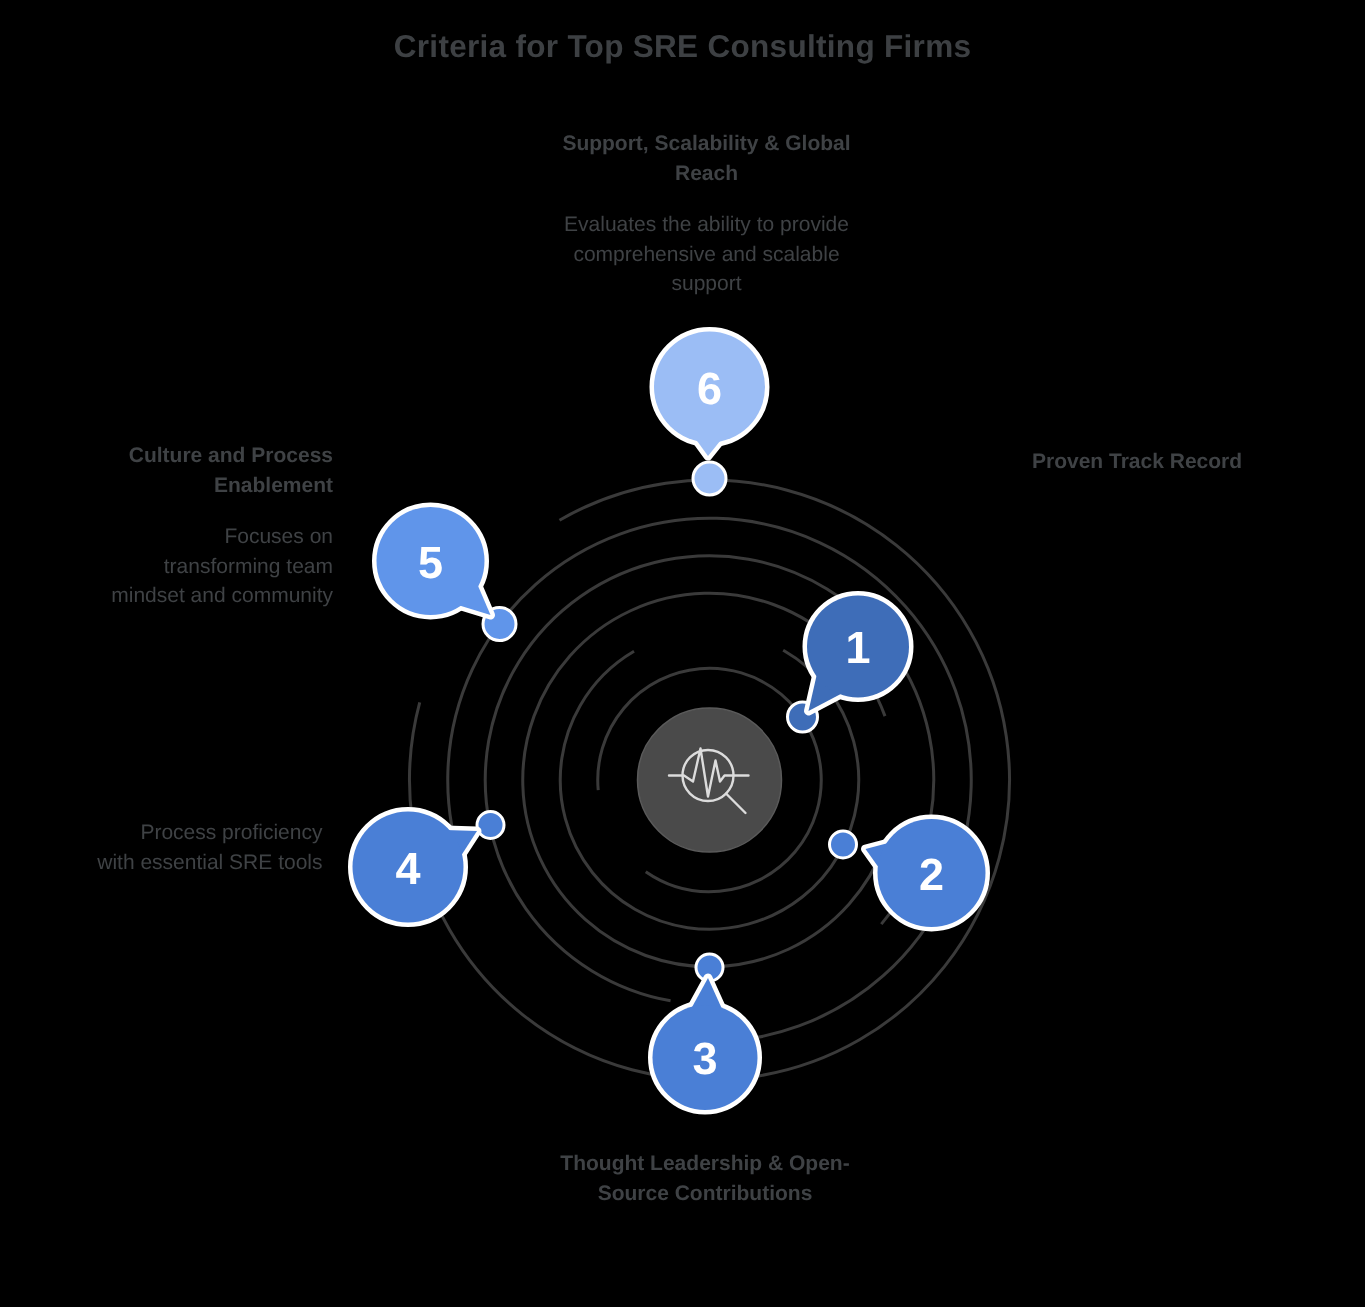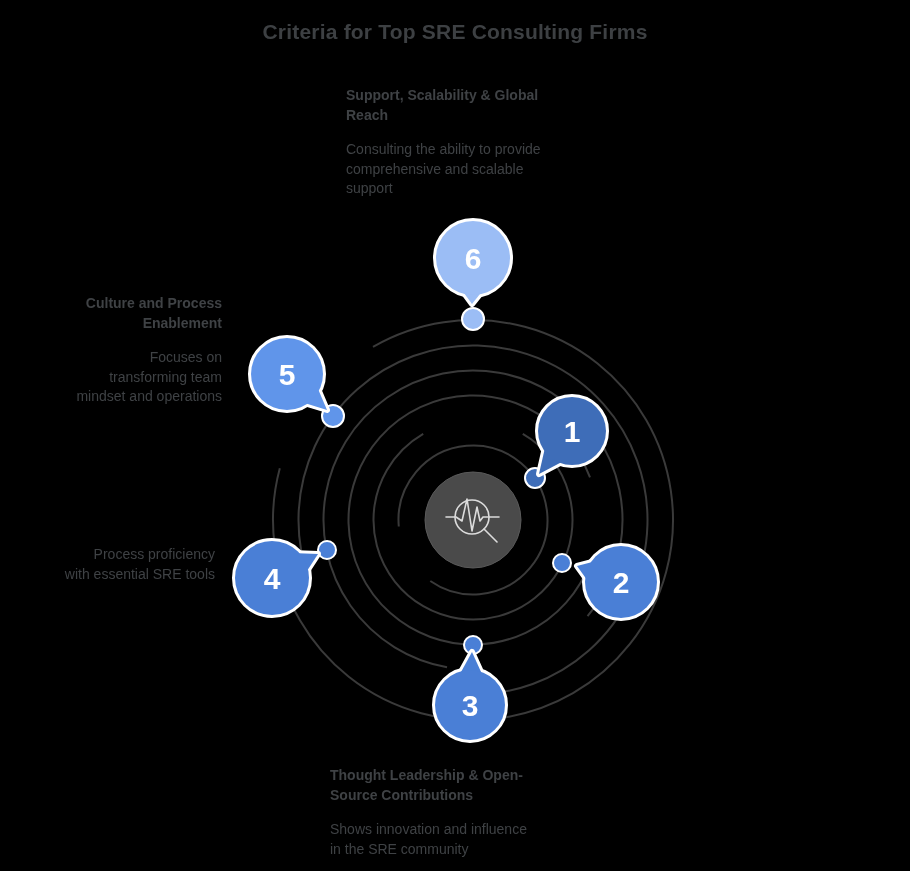--- a/index.html
+++ b/index.html
@@ -7,21 +7,21 @@
     position:relative;width:910px;height:871px;background:#000;overflow:hidden;
     font-family:"Liberation Sans", sans-serif;color:#3f4245;
   }
   .title{
     position:absolute;top:20px;left:0;width:910px;text-align:center;
     font-size:21px;font-weight:bold;letter-spacing:.2px;color:#3d4043;
   }
   .label{position:absolute;font-size:14px;line-height:19.5px;}
   .label .head{font-weight:bold;white-space:pre-line;margin:0 0 15px 0;}
   .label .body{white-space:pre-line;margin:0;}
-  .label.align-center{}
+  .label.align-center{text-align:center;}
   .label.align-right{text-align:right;}
   .label.align-left{text-align:left;}
   .lbl-top{top:86px;left:346px;width:250px;}
   .lbl-upleft{top:294px;right:688px;width:210px;}
   .lbl-upright{top:298px;left:688px;width:210px;}
   .lbl-lowleft{top:545px;right:695px;width:210px;}
   .lbl-lowright{top:536px;left:688px;width:210px;}
   .lbl-bottom{top:766px;left:330px;width:280px;}
   svg{position:absolute;top:0;left:0;}
   .ring{fill:none;stroke:#3a3a3a;stroke-width:2;}
@@ -33,47 +33,46 @@
 </head>
 <body>
 
 <div class="stage">
 
   <div class="title">Criteria for Top SRE Consulting Firms</div>
 
   <div class="label align-center lbl-top">
     <p class="head">Support, Scalability &amp; Global
 Reach</p>
-    <p class="body">Consulting the ability to provide
+    <p class="body">Evaluates the ability to provide
 comprehensive and scalable
 support</p>
   </div>
 
   <div class="label align-right lbl-upleft">
     <p class="head">Culture and Process
 Enablement</p>
     <p class="body">Focuses on
 transforming team
-mindset and operations</p>
+mindset and community</p>
   </div>
 
   <div class="label align-left lbl-upright">
+    <p class="head">Proven Track Record</p>
   </div>
 
   <div class="label align-right lbl-lowleft">
     <p class="body">Process proficiency
 with essential SRE tools</p>
   </div>
 
 
   <div class="label align-center lbl-bottom">
     <p class="head">Thought Leadership &amp; Open-
 Source Contributions</p>
-    <p class="body">Shows innovation and influence
-in the SRE community</p>
   </div>
 
   <svg width="910" height="871" viewBox="0 0 910 871">
 
     <g>
       <circle class="ring" cx="473" cy="520" r="74.5" pathLength="360" stroke-dasharray="310 50" transform="rotate(175 473 520)"></circle>
       <circle class="ring" cx="473" cy="520" r="99.5" pathLength="360" stroke-dasharray="300 60" transform="rotate(-60 473 520)"></circle>
       <circle class="ring" cx="473" cy="520" r="124.5" pathLength="360" stroke-dasharray="320 40" transform="rotate(20 473 520)"></circle>
       <circle class="ring" cx="473" cy="520" r="149.5" pathLength="360" stroke-dasharray="300 60" transform="rotate(100 473 520)"></circle>
       <circle class="ring" cx="473" cy="520" r="174.5" pathLength="360" stroke-dasharray="300 60" transform="rotate(160 473 520)"></circle>

